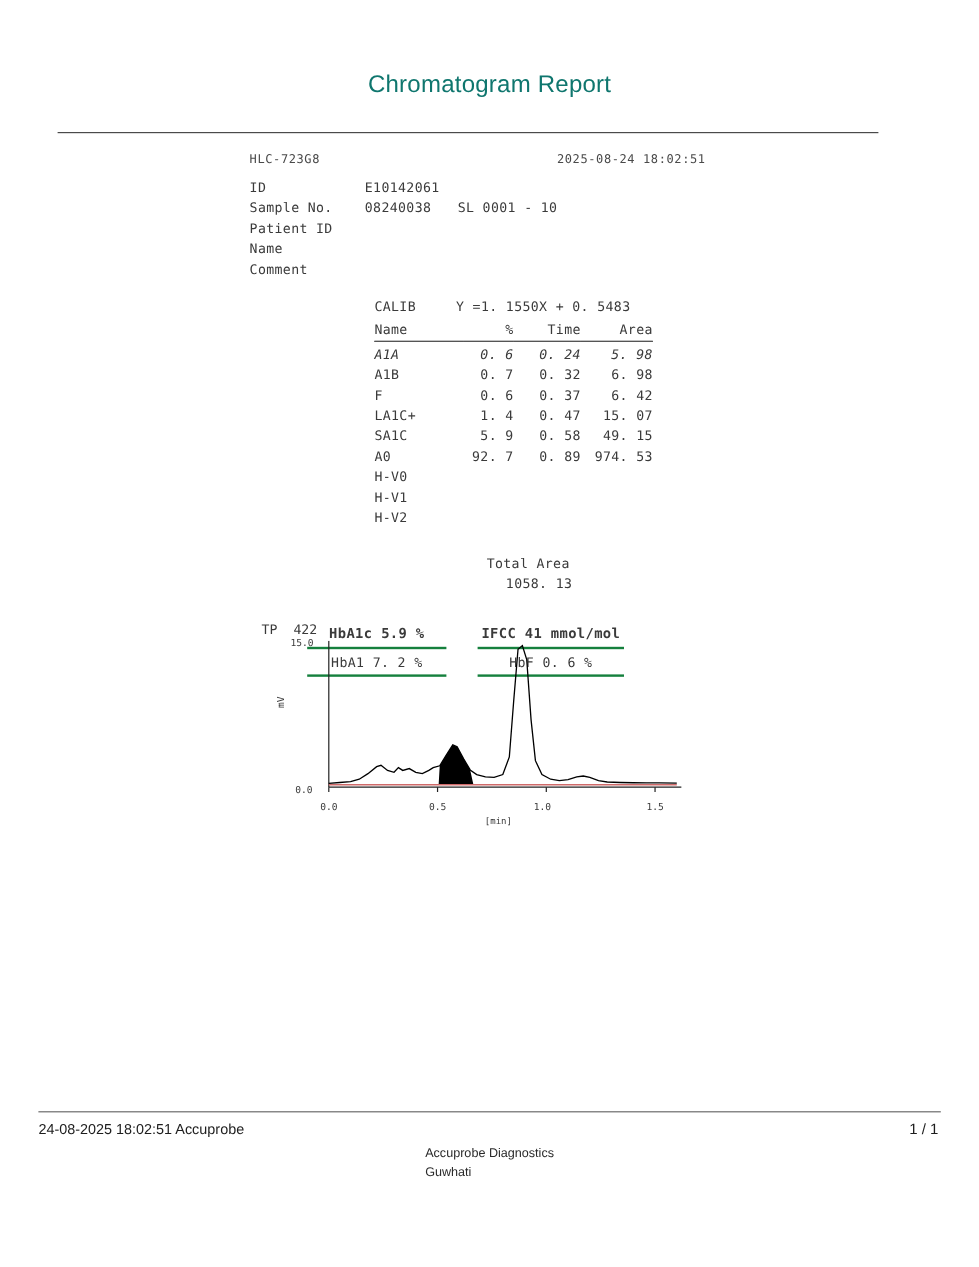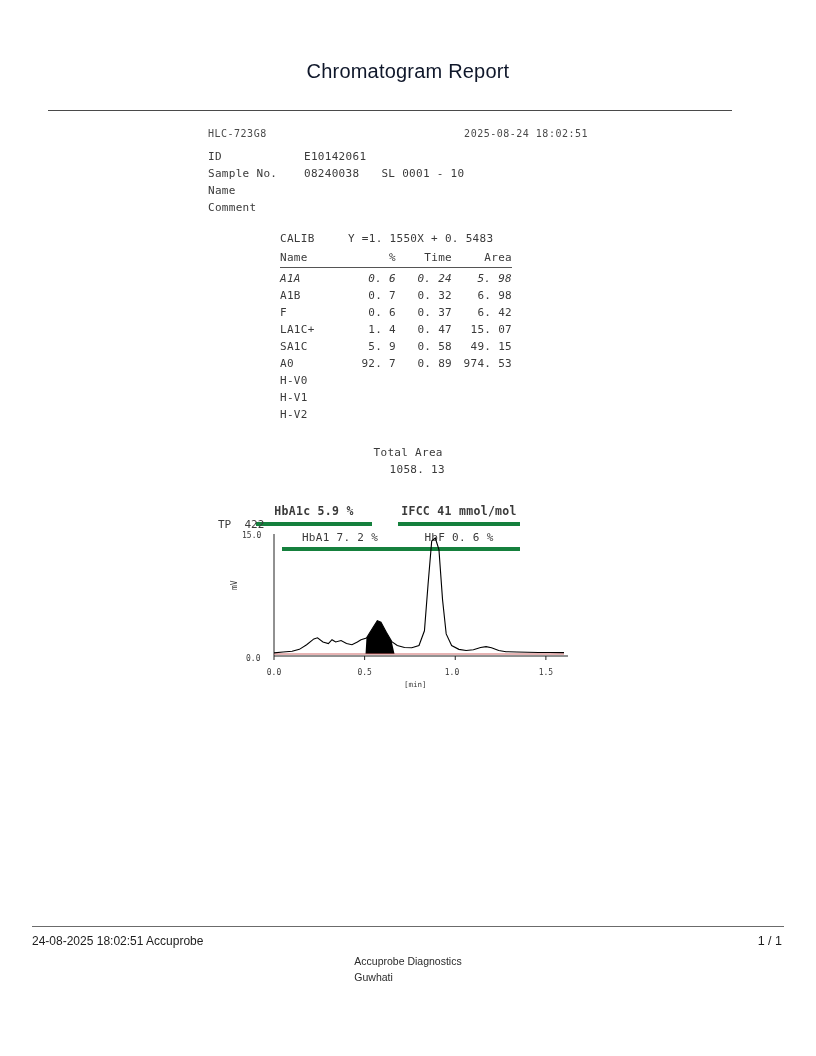--- a/index.html
+++ b/index.html
@@ -18,21 +18,21 @@
 
   
   .page-title {
     position: absolute;
     top: 60px;
     left: 0;
     width: 816px;
     text-align: center;
     font-size: 20px;
     font-weight: 400;
-    color: #0f172a;
+    color: #0f766e;
     letter-spacing: 0.2px;
   }
 
   .title-rule {
     position: absolute;
     top: 110px;
     left: 48px;
     width: 684px;
     height: 1px;
     background: #4a4a4a;
@@ -65,21 +65,21 @@
   .id-line {
     display: flex;
     white-space: pre;
   }
   .id-label { width: 96px; }
   .id-val2 { margin-left: 22px; }
 
   
   .calib-wrap {
     margin-top: 14px;
-    margin-left: 72px;
+    margin-left: 104px;
     width: 246px;
   }
   .calib-line {
     display: flex;
     white-space: pre;
   }
   .calib-label { width: 68px; }
 
   table.peaks {
     border-collapse: collapse;
@@ -120,29 +120,29 @@
   .results {
     margin-top: 8px;
     margin-left: 48px;
     width: 264px;
   }
   .res-row {
     display: flex;
     justify-content: space-between;
   }
   .res-cell {
-    border-bottom: 4px solid #15803d;
+    border-bottom: 2px solid #15803d;
     padding: 0 2px 1px 2px;
     white-space: pre;
   }
   .res-strong {
     font-weight: bold;
     font-size: 11.5px;
   }
-  .res-row.second { margin-top: 3px; justify-content: flex-end; }
+  .res-row.second { margin-top: 3px; }
   .res-row.second .res-cell { font-size: 11px; }
   .res-left  { width: 112px; text-align: center; }
   .res-right { width: 118px; text-align: center; }
 
   
   .chrom {
     position: absolute;
     top: 518px;
     left: 208px;
     width: 380px;
@@ -255,20 +255,24 @@
 
   <div class="id-block">
     <div class="id-line">
       <span class="id-label">ID</span>
       <span>E10142061</span>
     </div>
     <div class="id-line">
       <span class="id-label">Sample No.</span>
       <span>08240038</span>
       <span class="id-val2">SL 0001 - 10</span>
+    </div>
+    <div class="id-line">
+      <span class="id-label">Patient ID</span>
+      <span></span>
     </div>
     <div class="id-line">
       <span class="id-label">Name</span>
       <span></span>
     </div>
     <div class="id-line">
       <span class="id-label">Comment</span>
       <span></span>
     </div>
   </div>

